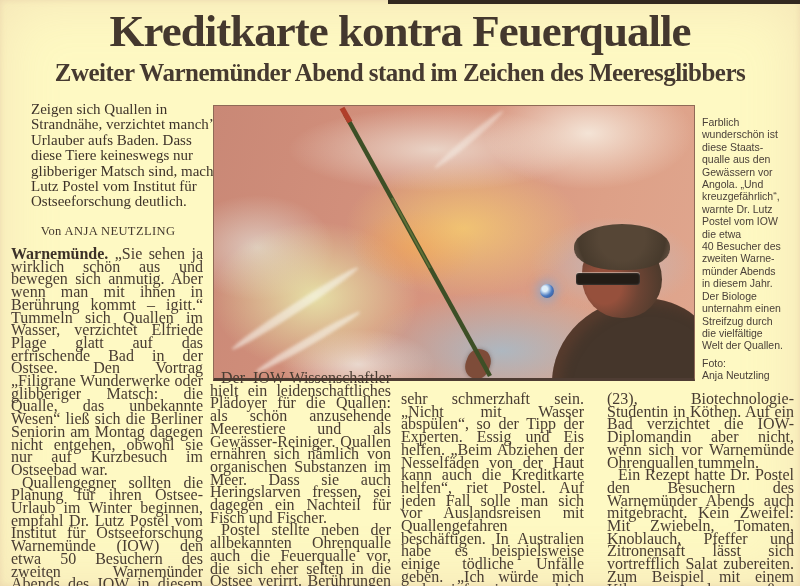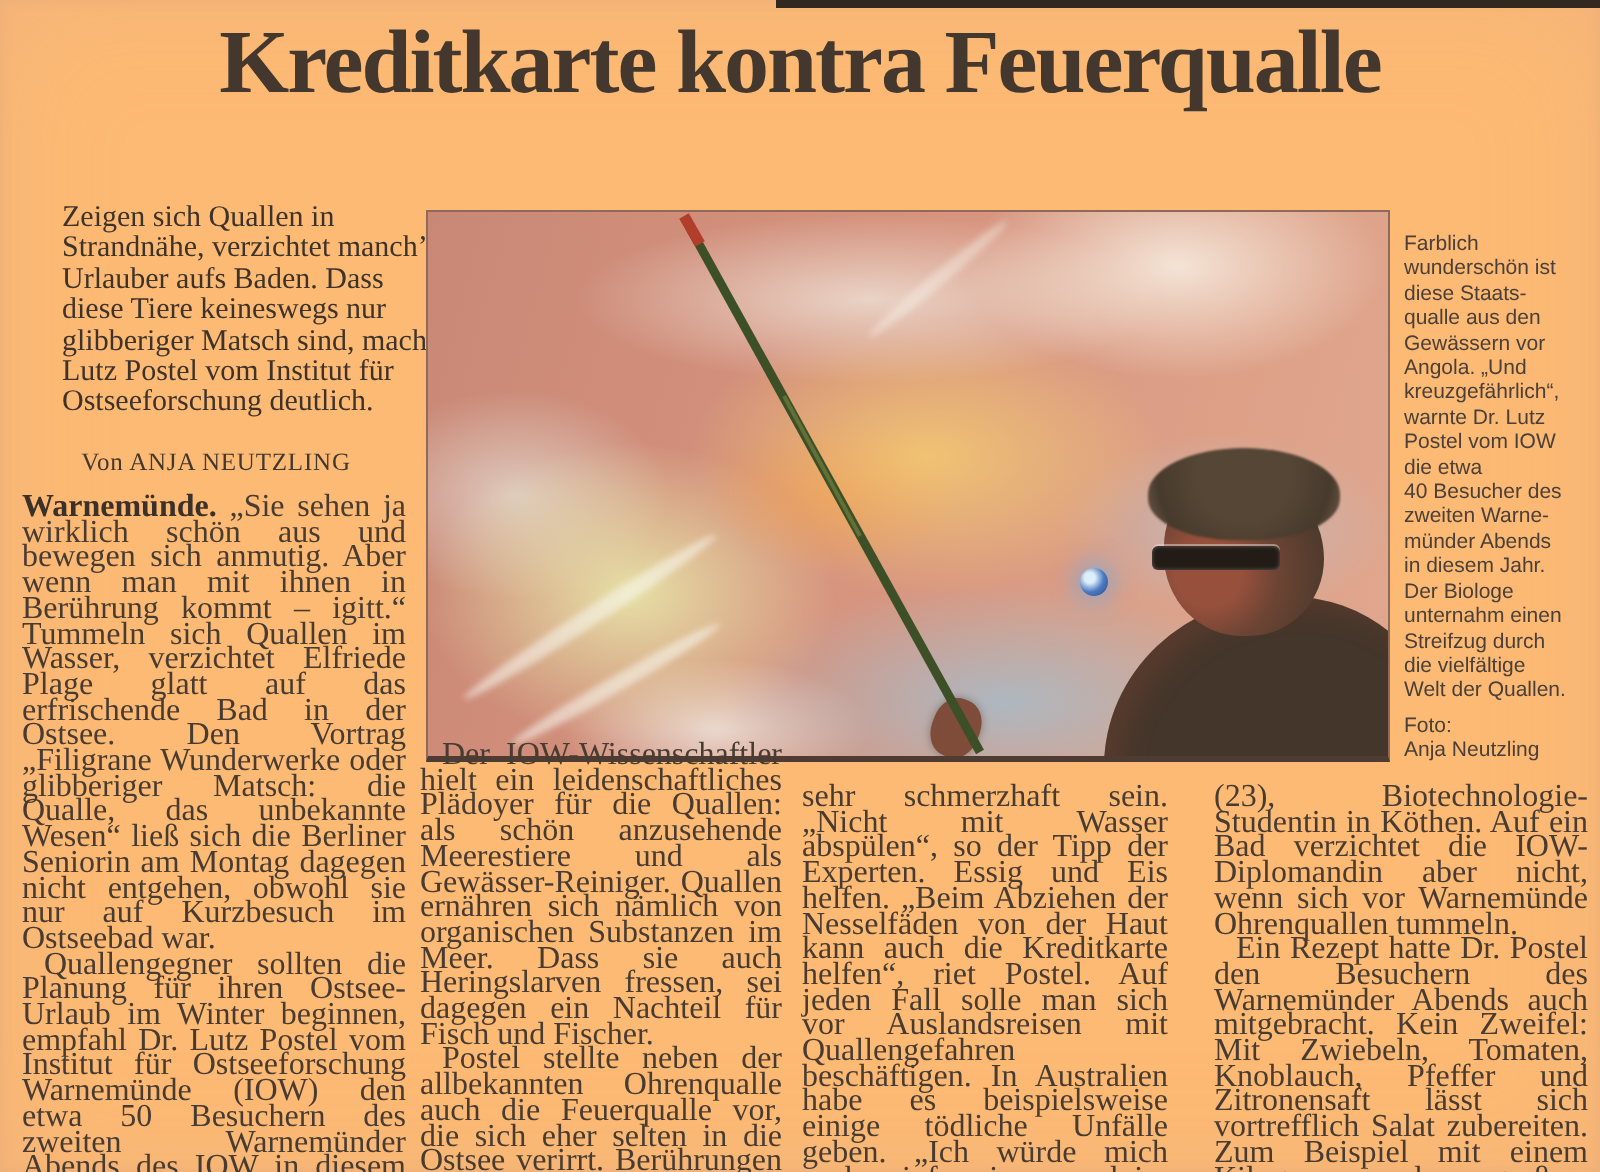--- a/index.html
+++ b/index.html
@@ -1,19 +1,19 @@
 <!DOCTYPE html>
 <html lang="de"><head>
 <meta charset="utf-8">
 <style>
   html,body{margin:0;padding:0;}
   body{background:#e8e0d4;font-family:"Liberation Serif",serif;}
   .page{
     position:relative;width:800px;height:586px;margin:0 auto;
-    background:#fdba74;
+    background:#fef9c3;
     box-shadow:inset 0 0 60px rgba(210,160,140,.22), inset 0 0 6px rgba(200,150,130,.25);
     overflow:hidden;color:#43382e;
   }
   .top-strip{position:absolute;left:388px;top:0;width:412px;height:4px;background:#322820;}
   .headline{
     position:absolute;left:0;top:6px;width:800px;margin:0;text-align:center;
     font-family:"Liberation Serif",serif;font-weight:bold;font-size:45px;line-height:50px;
     color:#44382e;letter-spacing:-1px;
   }
   .subheadline{
@@ -106,20 +106,21 @@
   .pointer-svg{position:absolute;left:0;top:0;width:480px;height:272px;}
 </style>
 </head>
 <body>
 
 <div class="page">
 
   <div class="top-strip"></div>
 
   <h1 class="headline">Kreditkarte kontra Feuerqualle</h1>
+  <h2 class="subheadline">Zweiter Warnemünder Abend stand im Zeichen des Meeresglibbers</h2>
 
   <div class="lead">Zeigen sich Quallen in Strandnähe, verzichtet manch’ Urlauber aufs Baden. Dass diese Tiere keineswegs nur glibberiger Matsch sind, machte Lutz Postel vom Institut für Ostseeforschung deutlich.</div>
 
   <div class="byline">Von ANJA NEUTZLING</div>
 
   <div class="bodycol col1">
     <p>
       <strong class="dateline">Warnemünde.</strong>
       <span>„Sie sehen ja wirklich schön aus und bewegen sich anmutig. Aber wenn man mit ihnen in Berührung kommt – igitt.“ Tummeln sich Quallen im Wasser, verzichtet Elfriede Plage glatt auf das erfrischende Bad in der Ostsee. Den Vortrag „Filigrane Wunderwerke oder glibberiger Matsch: die Qualle, das unbekannte Wesen“ ließ sich die Berliner Seniorin am Montag dagegen nicht entgehen, obwohl sie nur auf Kurzbesuch im Ostseebad war.</span>
     </p>

